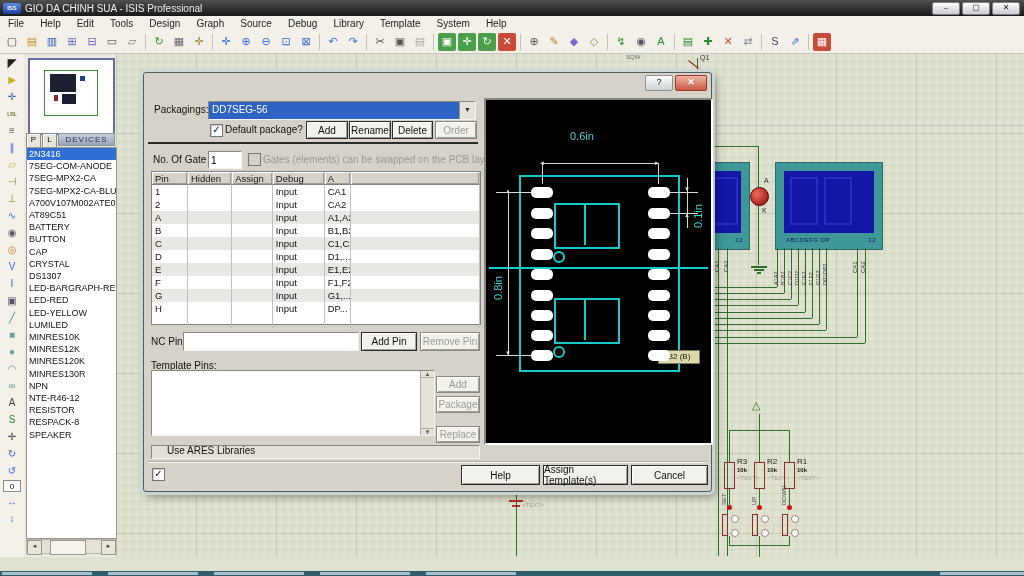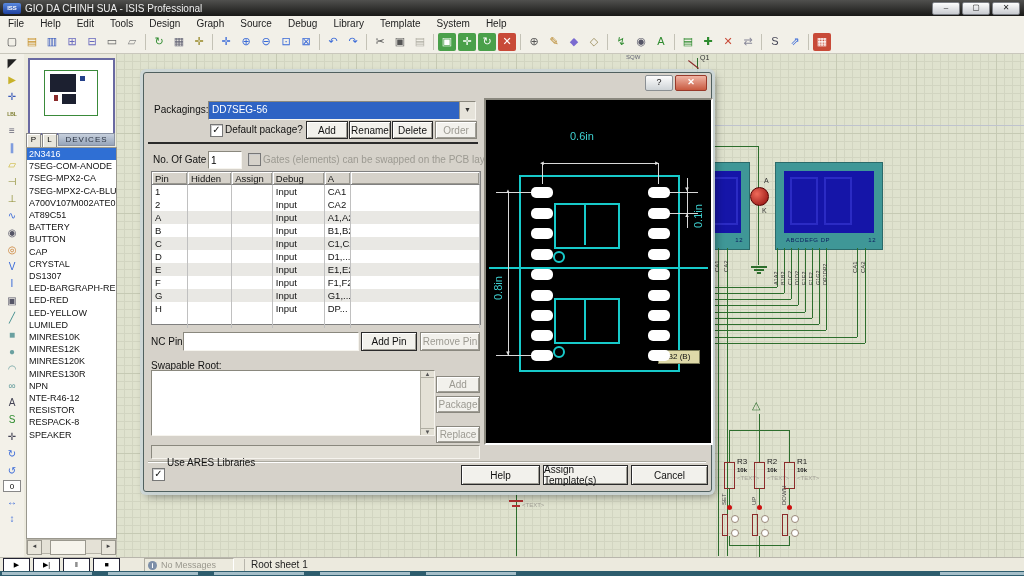--- a/index.html
+++ b/index.html
@@ -489,36 +489,36 @@
           <div style="width: 24px;"></div>
           <div style="width: 133px;"></div>
         </div>
       </div>
 
     <span class="abs" style="left:7px;top:263px">NC Pins:</span>
     <input class="abs sunk" style="left: 39px; top: 259px; width: 170px; height: 15px; font-size: 10px; font-family: inherit;" value="">
     <div class="btn" style="left:217px;top:259px;width:54px;height:17px">Add Pin</div>
     <div class="btn dis" style="left:276px;top:259px;width:58px;height:17px">Remove Pin</div>
 
-    <span class="abs" style="left:7px;top:287px">Swapable Root:</span>
+    <span class="abs" style="left:7px;top:287px">Template Pins:</span>
     <div class="abs sunk" style="left:7px;top:297px;width:282px;height:64px">
       <div class="abs" style="right:0;top:0;width:13px;height:100%;background:#e4e1d6;border-left:1px solid #b0aea2">
         <div style="font-size:6px;text-align:center;color:#555;border-bottom:1px solid #b0aea2">▲</div>
         <div style="font-size:6px;text-align:center;color:#555;position:absolute;bottom:0;width:100%;border-top:1px solid #b0aea2">▼</div>
       </div>
     </div>
     <div class="btn dis" style="left:292px;top:303px;width:42px;height:15px">Add</div>
     <div class="btn dis" style="left:292px;top:323px;width:42px;height:15px">Package</div>
     <div class="btn dis" style="left:292px;top:353px;width:42px;height:15px">Replace</div>
 
     <div class="abs sunk" style="left:7px;top:372px;width:327px;height:12px;background:#e2dfd6"></div>
     <div class="abs" style="left:4px;top:388px;width:558px;height:1px;background:#aaa89e;box-shadow:0 1px 0 #fff"></div>
 
     <div class="cb" style="left:8px;top:395px">✓</div>
-    <span class="abs" style="left:23px;top:384px">Use ARES Libraries</span>
+    <span class="abs" style="left:23px;top:372px">Use ARES Libraries</span>
     <div class="btn" style="left:317px;top:392px;width:77px;height:18px">Help</div>
     <div class="btn" style="left:399px;top:392px;width:83px;height:18px">Assign Template(s)</div>
     <div class="btn" style="left:487px;top:392px;width:75px;height:18px">Cancel</div>
 
     <div class="abs" id="pv">
       <div class="cy" style="left:33px;top:75px;width:157px;height:193px"></div>
       <div class="cyl" style="left:3px;top:167px;width:219px;height:2px"></div>
       <div class="seg" style="left:68px;top:103px;width:62px;height:42px;border-color:#17caca"></div>
       <div class="cyl" style="left:98px;top:105px;width:2px;height:40px"></div>
       <div class="seg" style="left:68px;top:198px;width:62px;height:42px;border-color:#17caca"></div>
@@ -561,33 +561,20 @@
         <div class="pad" style="position: absolute; left: 162px; top: 190px;"></div>
         <div class="pad" style="position: absolute; left: 45px; top: 210px;"></div>
         <div class="pad" style="position: absolute; left: 162px; top: 210px;"></div>
         <div class="pad" style="position: absolute; left: 45px; top: 230px;"></div>
         <div class="pad" style="position: absolute; left: 162px; top: 230px;"></div>
         <div class="pad" style="position: absolute; left: 45px; top: 250px;"></div>
         <div class="pad" style="position: absolute; left: 162px; top: 250px;"></div>
       </div>
   </div>
 
-  <div class="abs" id="statusbar">
-    <div id="simrow" style="display:flex">
-        <div class="simb">▶</div>
-        <div class="simb">▶|</div>
-        <div class="simb">‖</div>
-        <div class="simb">■</div>
-      </div>
-    <div id="msgpanel">
-      <div id="infoico">i</div>
-      <span style="font-size:9px">No Messages</span>
-    </div>
-    <div id="sheetpanel">Root sheet 1</div>
-  </div>
   <div class="abs" id="taskstrip">
       <div class="abs" style="position: absolute; left: 2px; top: 1px; width: 90px; height: 3px; background: rgb(207, 224, 232); opacity: 0.75;"></div>
       <div class="abs" style="position: absolute; left: 108px; top: 1px; width: 90px; height: 3px; background: rgb(207, 224, 232); opacity: 0.75;"></div>
       <div class="abs" style="position: absolute; left: 214px; top: 1px; width: 90px; height: 3px; background: rgb(207, 224, 232); opacity: 0.75;"></div>
       <div class="abs" style="position: absolute; left: 320px; top: 1px; width: 90px; height: 3px; background: rgb(207, 224, 232); opacity: 0.75;"></div>
       <div class="abs" style="position: absolute; left: 426px; top: 1px; width: 90px; height: 3px; background: rgb(207, 224, 232); opacity: 0.75;"></div>
       <div class="abs" style="position: absolute; left: 940px; top: 1px; width: 90px; height: 3px; background: rgb(207, 224, 232); opacity: 0.75;"></div>
     </div>
 
 </div>

